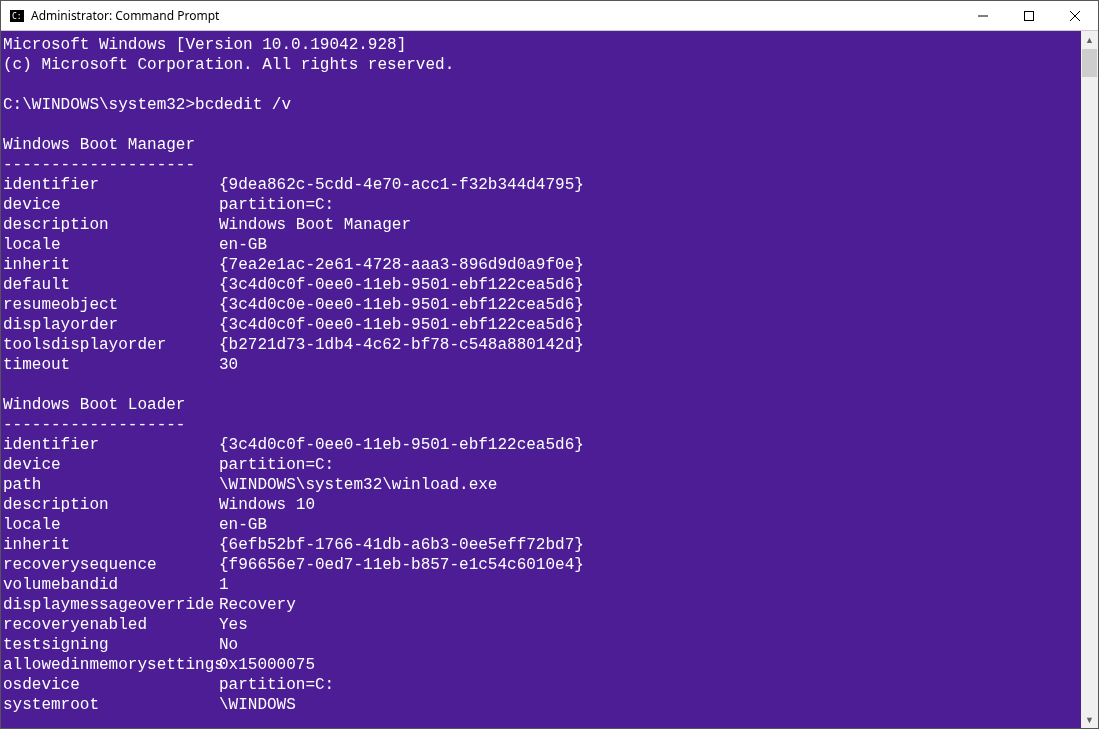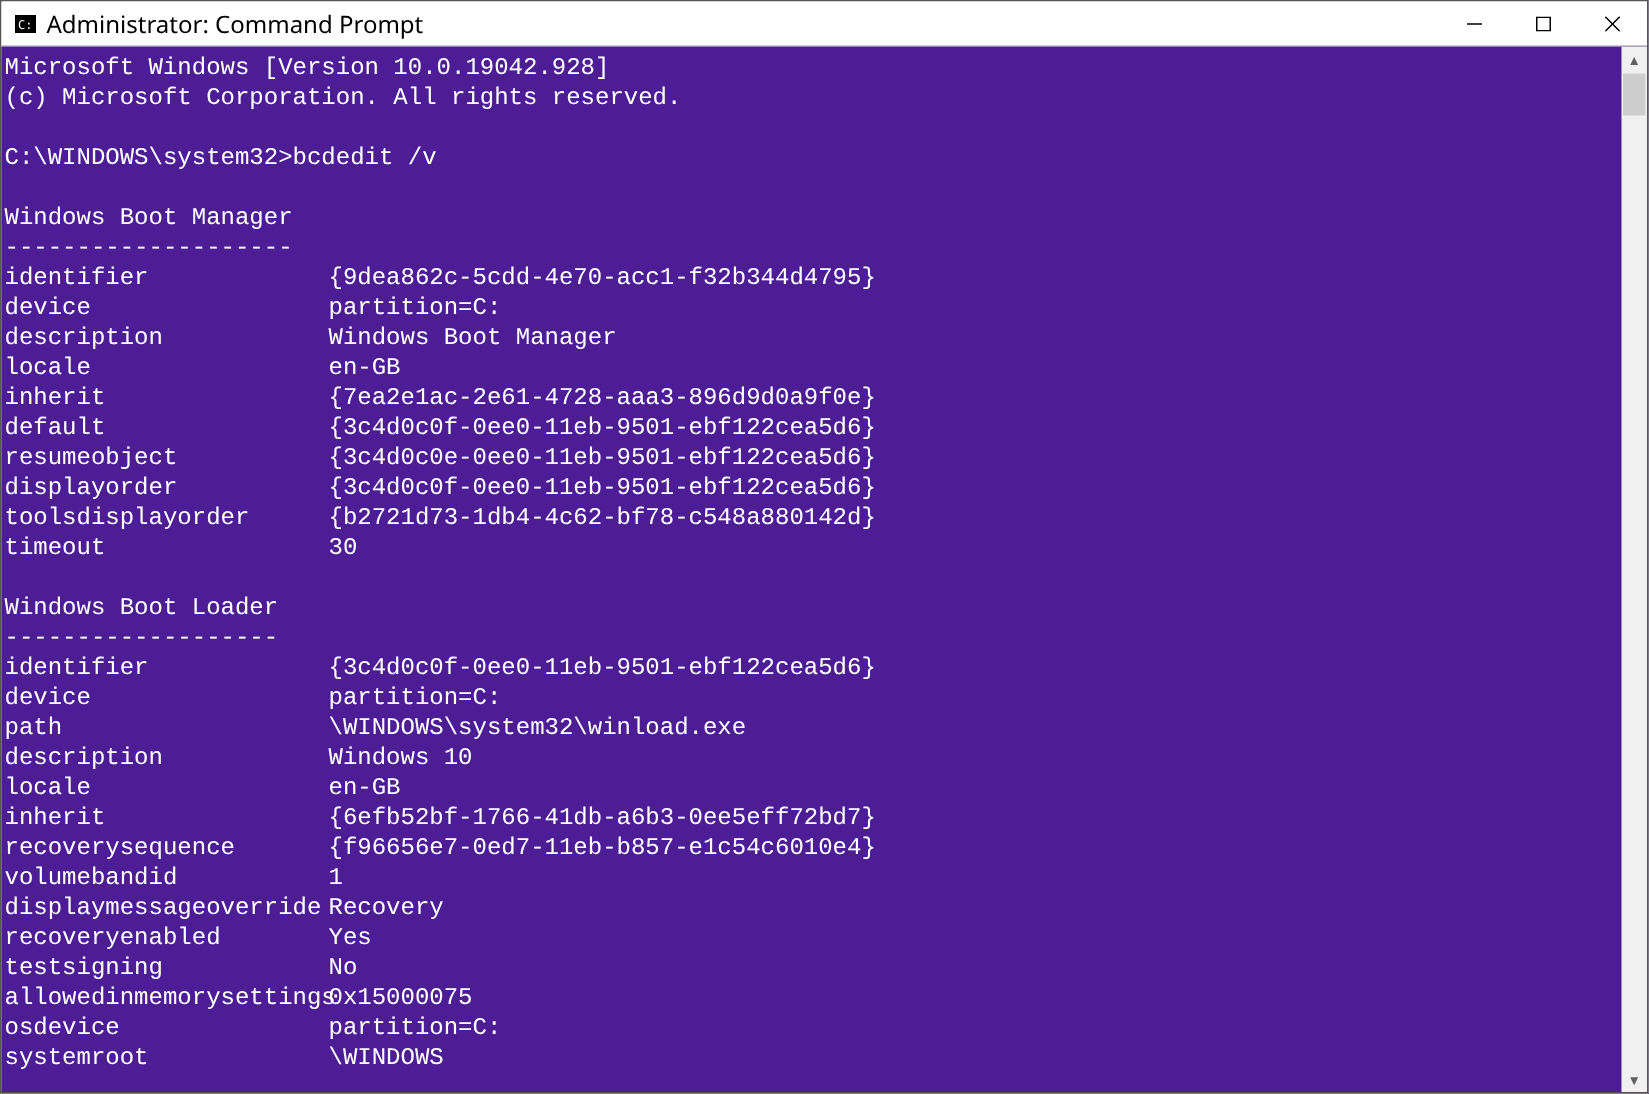--- a/index.html
+++ b/index.html
@@ -26,21 +26,21 @@
   padding-left: 8px;
   border-bottom: 1px solid #ccc;
   flex: 0 0 auto;
 }
 .titlebar .icon {
   width: 16px; height: 16px;
   margin-right: 6px;
   display: flex; align-items: center; justify-content: center;
 }
 .titlebar .title {
-  font-size: 16px;
+  font-size: 12px;
   color: #000;
   flex: 1;
 }
 .titlebar .controls {
   display: flex;
   height: 100%;
 }
 .titlebar .ctl {
   width: 46px;
   height: 100%;

